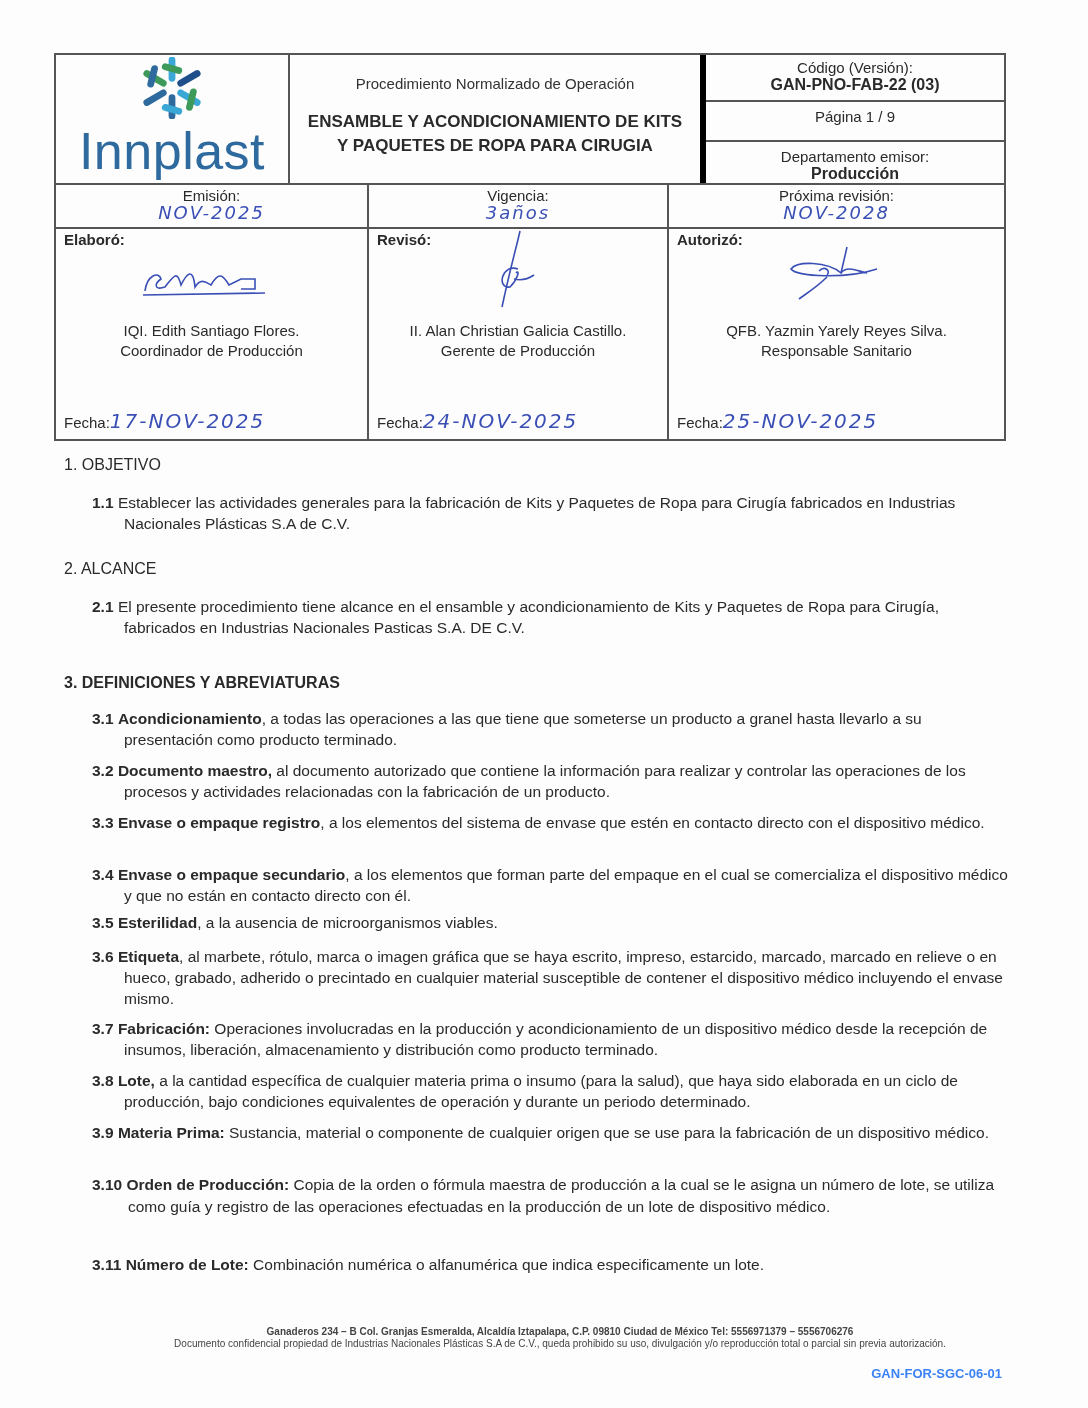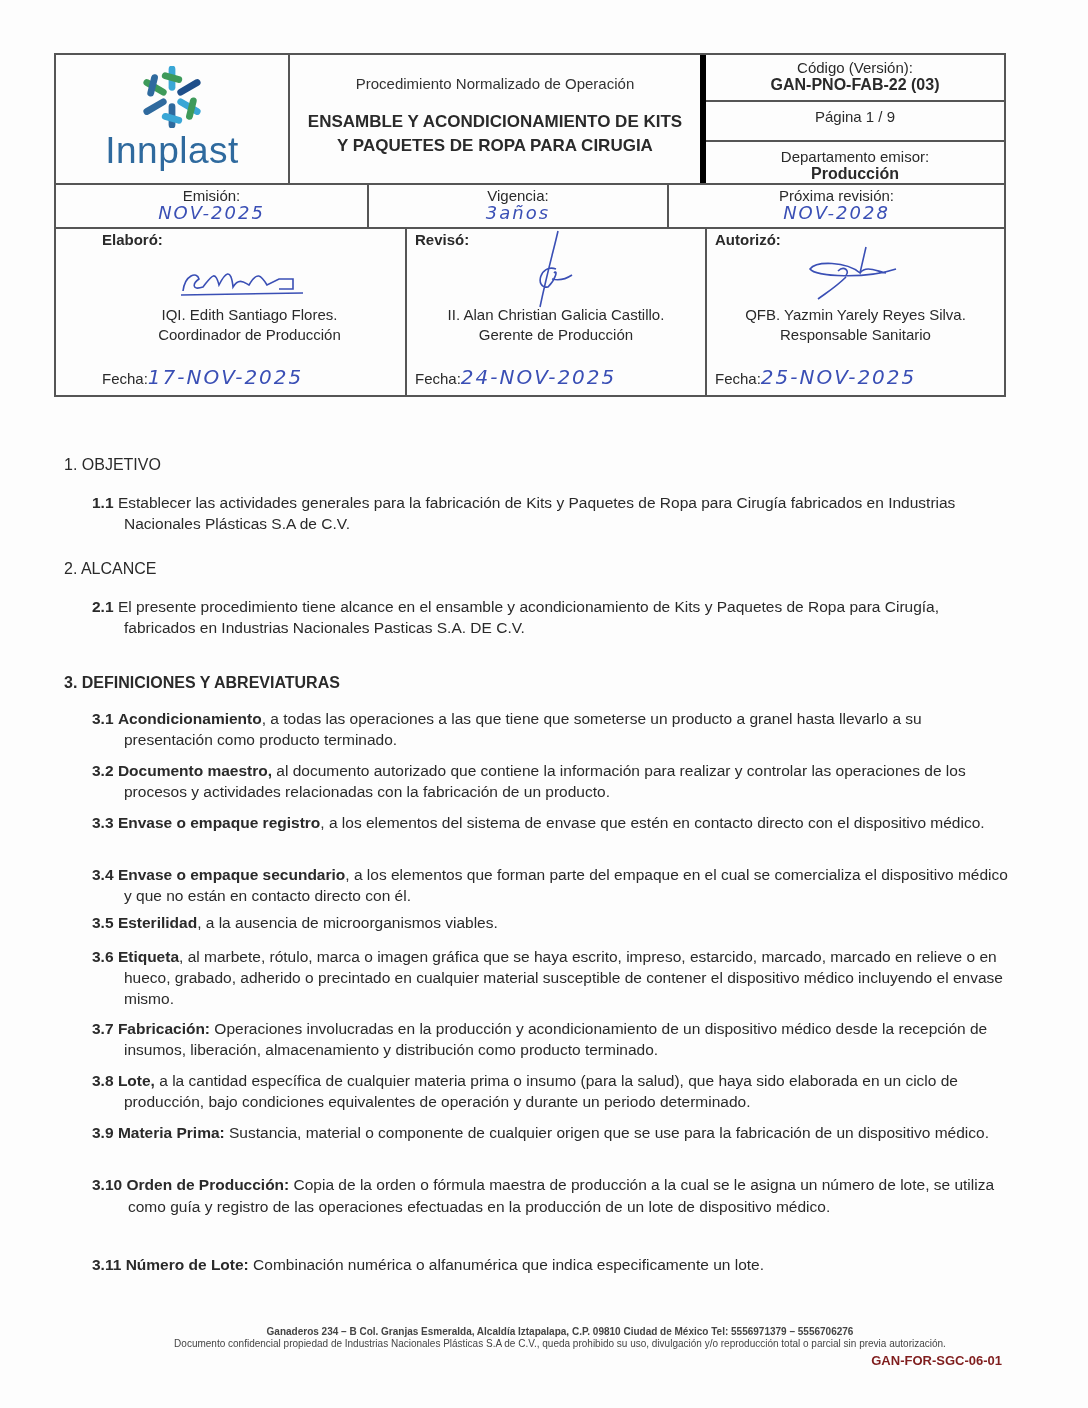--- a/index.html
+++ b/index.html
@@ -4,59 +4,59 @@
 <style>
   html, body { margin:0; padding:0; background:#ffffff; }
   body { width:1088px; height:1408px; position:relative; overflow:hidden;
          font-family:"Liberation Sans", sans-serif; color:#2a2a2a; }
   .page { position:absolute; left:0; top:0; width:1088px; height:1408px; background:#fdfdfd; }
 
   
   .hdr { position:absolute; left:54px; top:53px; width:952px; border:2px solid #555; box-sizing:border-box; }
   .row1 { display:flex; height:128px; border-bottom:2px solid #555; }
   .logo-cell { width:232px; border-right:2px solid #555; display:flex; flex-direction:column; align-items:center; justify-content:center; }
-  .logo-text { font-size:37px; color:#2f6a9e; font-weight:500; letter-spacing:0.5px; margin-top:2px; }
+  .logo-text { font-size:52px; color:#2f6a9e; font-weight:500; letter-spacing:0.5px; margin-top:2px; }
   .title-cell { flex:1; border-right:6px solid #000000; text-align:center; padding-top:20px; }
   .title-sub { font-size:15px; color:#333; }
   .title-main { font-size:17px; font-weight:bold; margin-top:18px; line-height:24px; color:#2a2a2a; }
   .info-cell { width:298px; display:flex; flex-direction:column; }
   .info-cell > div { text-align:center; box-sizing:border-box; }
   .ic1 { height:56px; border-bottom:2px solid #555; padding-top:4px; font-size:15px; }
   .ic2 { height:46px; border-bottom:2px solid #555; padding-top:6px; font-size:15px; }
   .ic3 { flex:1; padding-top:6px; font-size:15px; }
   .bold { font-weight:bold; font-size:16px; }
 
   .row2 { display:flex; height:42px; border-bottom:2px solid #555; }
   .row2 > div, .row3 > div { box-sizing:border-box; }
   .c-a { width:313px; border-right:2px solid #555; }
   .c-b { width:300px; border-right:2px solid #555; }
   .c-c { flex:1; }
   .row2 > div { text-align:center; font-size:15px; padding-top:2px; }
   .hand { font-family:"DejaVu Sans", sans-serif; color:#3a4fb5; font-size:18px; letter-spacing:2px; font-style:italic; display:block; margin-top:-2px; }
 
-  .row3 { display:flex; height:166px;margin-left:38px; }
+  .row3 { display:flex; height:210px; }
   .row3 > div { position:relative; }
   .sig-label { position:absolute; left:8px; top:2px; font-size:15px; font-weight:bold; }
   .sig-img { position:absolute; left:0; right:0; top:28px; height:44px; display:flex; justify-content:center; }
-  .sig-name { position:absolute; left:0; right:0; top:76px; text-align:center; font-size:15px; line-height:20px; }
+  .sig-name { position:absolute; left:0; right:0; top:92px; text-align:center; font-size:15px; line-height:20px; }
   .sig-date { position:absolute; left:8px; bottom:6px; font-size:15px; }
   .sig-date .hand { display:inline; font-size:20px; }
 
   
   .body { position:absolute; left:64px; top:452px; width:944px; font-family:"Liberation Sans", sans-serif; font-size:15.5px; color:#2a2a2a; }
   .sec-h { font-size:16px; position:absolute; }
   .item { position:absolute; left:28px; right:0; line-height:21px; }
   .num { font-weight:bold; }
   .term { font-weight:bold; }
   .indent { padding-left:32px; text-indent:-32px; }
 
   .footer { position:absolute; left:100px; top:1326px; width:920px; font-size:10px; color:#444; }
   .f1 { text-align:center; font-weight:bold; }
   .f2 { text-align:center; margin-top:1px; }
-  .f3 { text-align:right; font-size:13px; font-weight:bold; margin-top:4px; padding-right:18px; color:#7f1d1d; }
+  .f3 { text-align:right; font-size:13px; font-weight:bold; margin-top:17px; padding-right:18px; color:#3b82f6; }
 </style>
 </head>
 <body>
 
 <div class="page">
 
   <div class="hdr">
     <div class="row1">
       <div class="logo-cell">
         <svg width="78" height="62" viewBox="-40 -32 80 64">

